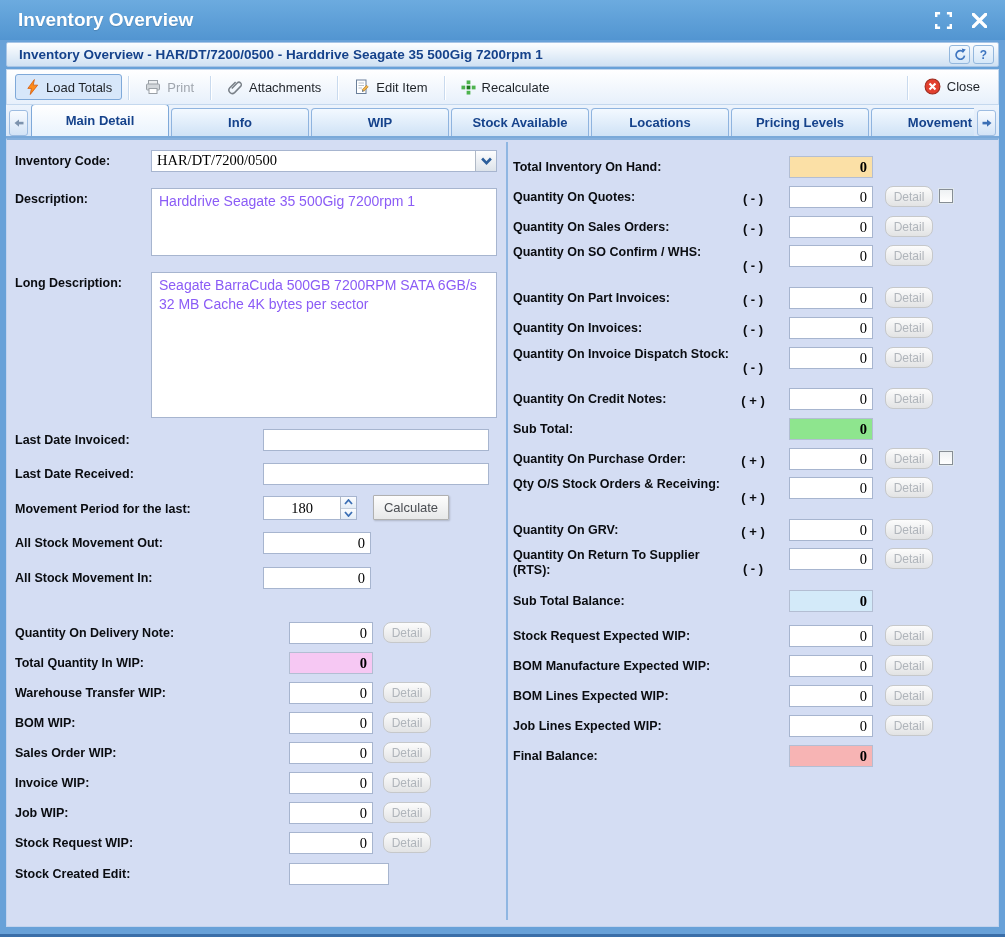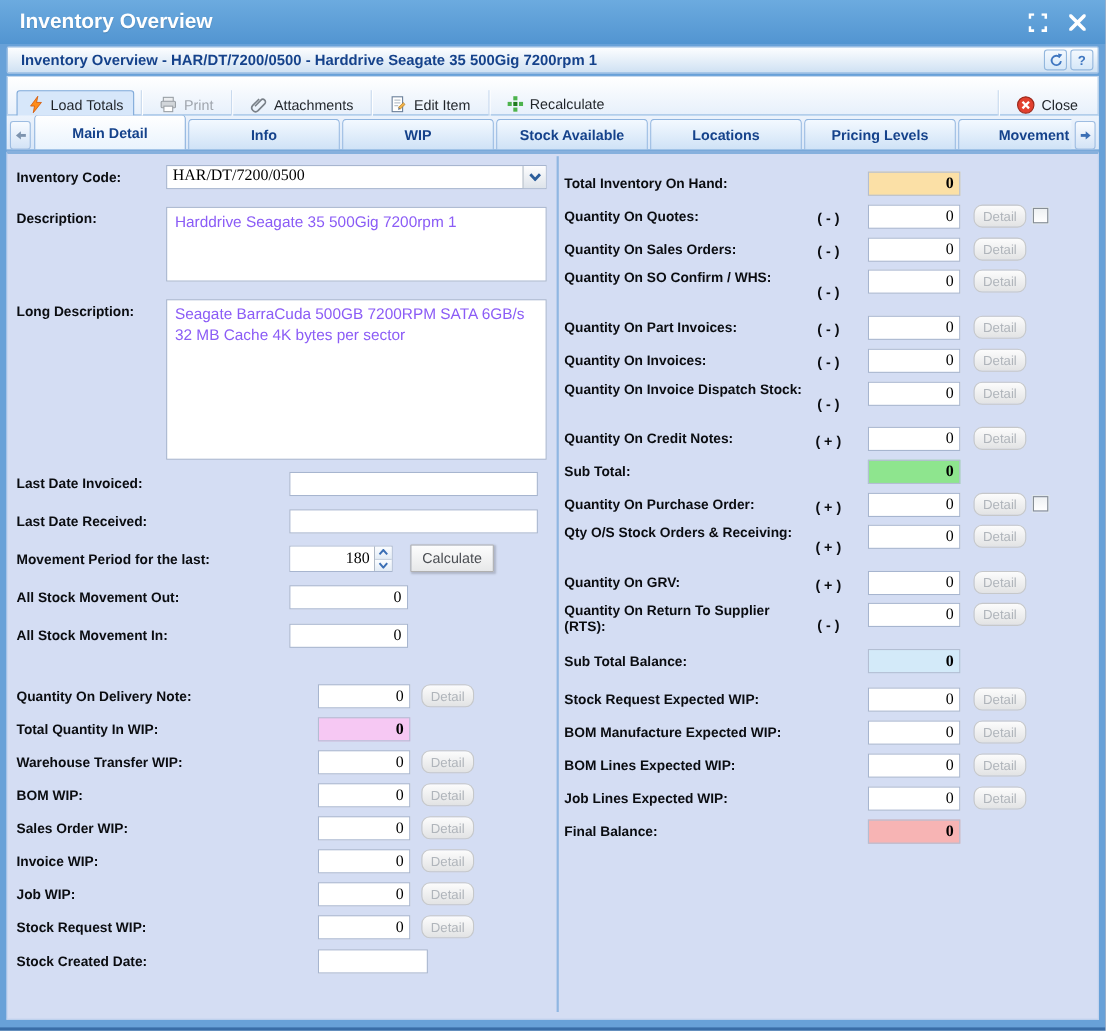--- a/index.html
+++ b/index.html
@@ -22,21 +22,21 @@
           display:flex;align-items:center;padding:0 4px 0 12px;}
   .header .htitle{font-size:13.5px;font-weight:bold;color:#15428b;}
   .hbtns{margin-left:auto;display:flex;gap:3px;}
   .hbtn{width:21px;height:19px;border:1px solid #93b7dd;border-radius:3px;
         background:linear-gradient(#f4f9fe,#d5e7f8);display:flex;align-items:center;justify-content:center;
         font-size:12px;font-weight:bold;color:#3f76c0;cursor:pointer;padding:0;}
 
   
   .toolbar{position:absolute;left:6px;right:6px;top:69px;height:36px;
            background:linear-gradient(#ffffff,#e7f0fb);border:1px solid #c4d8ee;
-           display:flex;align-items:flex-start;padding:12px 8px;}
+           display:flex;align-items:flex-end;padding:4px 8px;}
   .tbtn{display:inline-flex;align-items:center;gap:6px;padding:4px 9px;font-size:13px;color:#1f2328;
         background:transparent;border:1px solid transparent;border-radius:3px;cursor:pointer;
         font-family:"Liberation Sans",sans-serif;}
   .tbtn.active{background:#d7e7fa;border-color:#7fa9d9;}
   .tbtn.disabled{color:#a0a6ae;cursor:default;}
   .tsep{width:1px;height:24px;background:#c9daee;margin:0 6px;box-shadow:1px 0 0 #fff;}
   .tspacer{flex:1;}
 
   
   .tabstrip{position:absolute;left:6px;right:6px;top:105px;height:33px;
@@ -96,21 +96,21 @@
   .combo-btn{width:21px;border-left:1px solid #b0b9c6;background:linear-gradient(#fdfdfe,#dde3ea);
              display:flex;align-items:center;justify-content:center;}
 
   .ta{position:absolute;left:144px;border:1px solid #a7b5cf;background:#fff;
       font-family:"Liberation Sans",sans-serif;font-size:14px;color:#8b5cf6;
       padding:3px 7px;line-height:19px;overflow:hidden;}
 
   .spinner{position:absolute;left:256px;top:0;width:94px;height:24px;border:1px solid #a7b5cf;
            background:#fff;display:flex;}
   .spin-val{flex:1;border:none;outline:none;font-family:"Liberation Serif",serif;font-size:14.5px;
-            text-align:right;padding:0 4px;width:60px;}
+            text-align:center;padding:0 4px;width:60px;}
   .spin-btns{width:16px;border-left:1px solid #b0b9c6;display:flex;flex-direction:column;}
   .spin-btns button{flex:1;border:none;background:linear-gradient(#fbfdff,#e3ecf6);padding:0;margin:0;
                     display:flex;align-items:center;justify-content:center;cursor:pointer;}
   .spin-btns button + button{border-top:1px solid #c3cedd;}
 
   .calc-btn{position:absolute;left:366px;top:-1px;width:76px;height:25px;border:1px solid #b0b0b0;
             border-radius:1px;background:linear-gradient(#fdfdfd,#e7e8e9);color:#4a4d52;font-size:13px;
             box-shadow:1px 1px 2px rgba(0,0,0,.18);cursor:pointer;font-family:"Liberation Sans",sans-serif;}
 </style>
 </head>
@@ -334,21 +334,21 @@
       <button class="detail-btn ldetail" disabled="">Detail</button>
     </div>
 
     <div class="lrow" style="top:692px">
       <span class="lbl llbl">Stock Request WIP:</span>
       <input class="tb num wip-input" value="0" style="">
       <button class="detail-btn ldetail" disabled="">Detail</button>
     </div>
 
     <div class="lrow" style="top:723px">
-      <span class="lbl llbl">Stock Created Date:</span>
+      <span class="lbl llbl">Stock Created Edit:</span>
       <input class="tb created-input" value="" style="">
     </div>
 
     <div class="rrow" style="top:16px">
       <span class="lbl rlbl">Total Inventory On Hand:</span>
       <div class="total rtotal" style="background-color: rgb(251, 224, 166);">0</div>
     </div>
 
     <div class="rrow" style="top:46px">
       <span class="lbl rlbl">Quantity On Quotes:</span>

